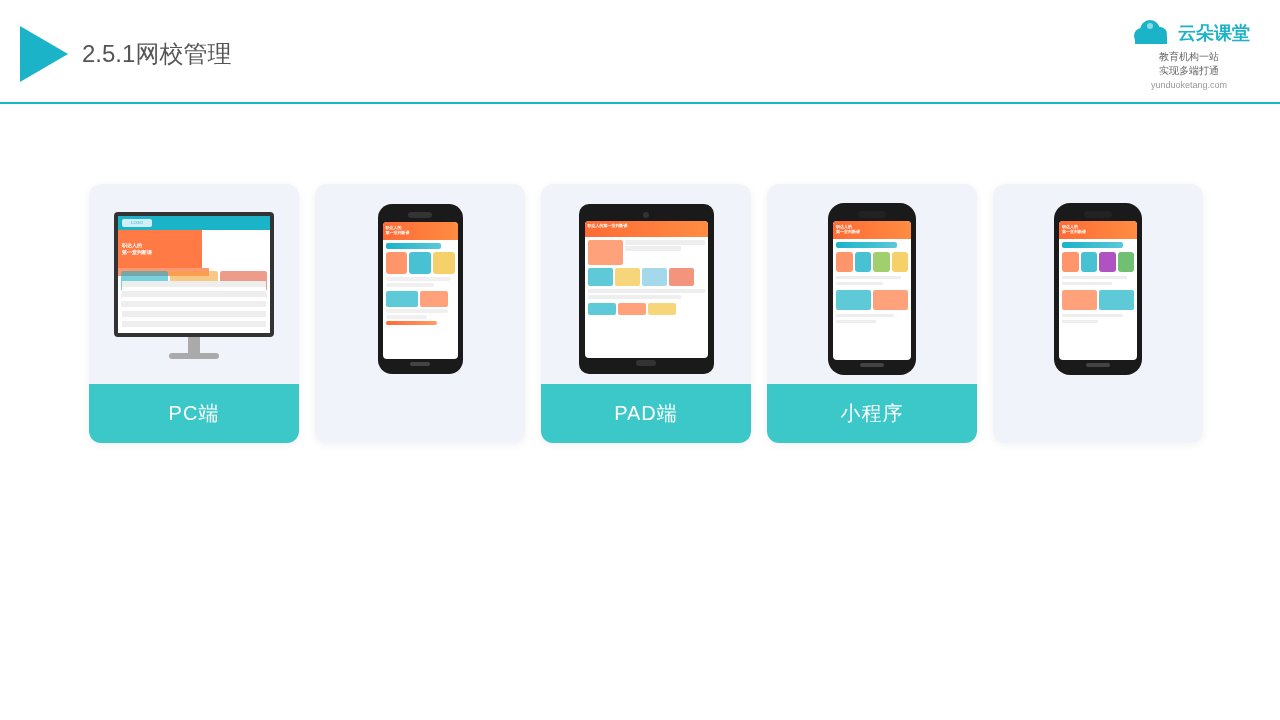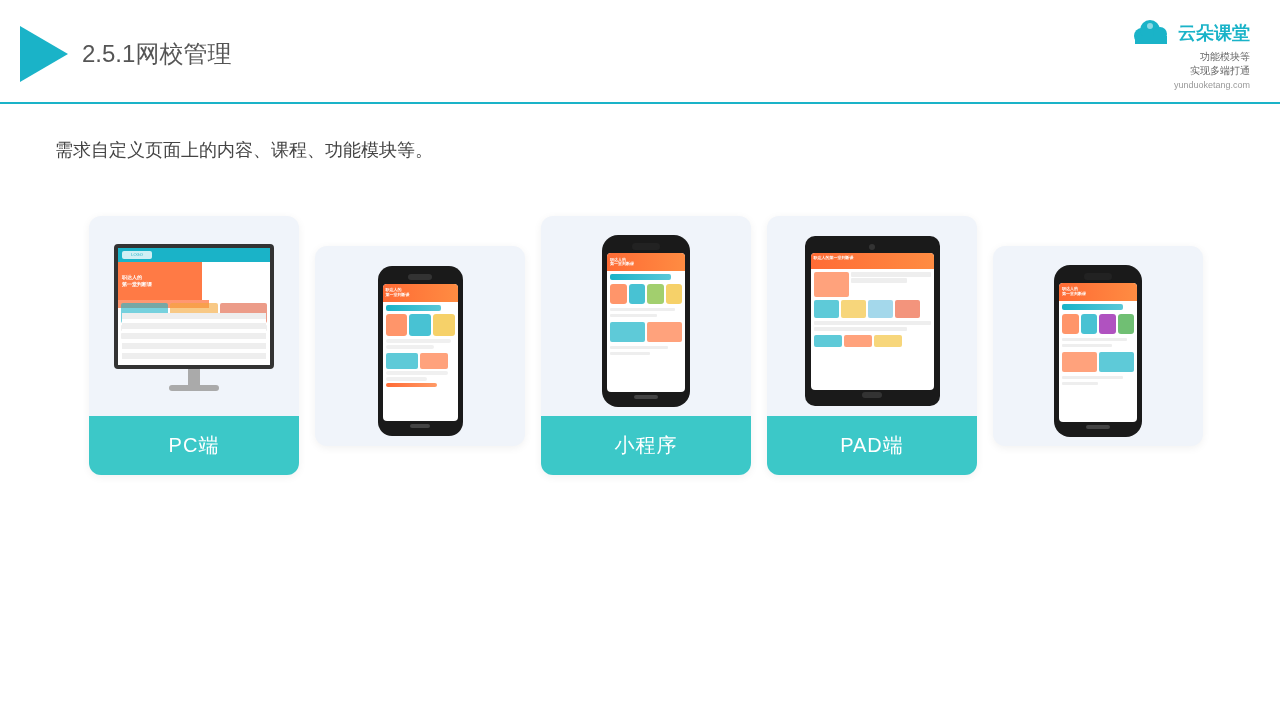--- a/index.html
+++ b/index.html
@@ -37,21 +37,21 @@
       font-weight: bold;
       color: #333;
     }
     .header-title span {
       font-weight: normal;
       color: #555;
     }
     .brand-logo {
       display: flex;
       flex-direction: column;
-      align-items: flex-end;
+      align-items: center;
       gap: 2px;
     }
     .brand-cloud {
       display: flex;
       align-items: center;
       gap: 6px;
     }
     .brand-name {
       font-size: 18px;
       color: #1ab3c8;
@@ -72,21 +72,20 @@
       line-height: 1.8;
     }
 
     
     .cards-container {
       display: flex;
       justify-content: center;
       gap: 16px;
       padding: 30px 28px 20px 40px;
       margin-top: 10px;
-      align-items: center;
     }
 
     .card {
       background: #f0f4fa;
       border-radius: 12px;
       width: 210px;
       display: flex;
       flex-direction: column;
       align-items: center;
       overflow: hidden;
@@ -294,29 +293,28 @@
       <svg width="44" height="30" viewBox="0 0 44 30">
         <circle cx="14" cy="18" r="8" fill="#1ab3c8"></circle>
         <circle cx="22" cy="12" r="10" fill="#1ab3c8"></circle>
         <circle cx="32" cy="16" r="7" fill="#1ab3c8"></circle>
         <rect x="7" y="18" width="32" height="8" fill="#1ab3c8"></rect>
         <circle cx="22" cy="8" r="3" fill="white" opacity="0.5"></circle>
       </svg>
       <span class="brand-name">云朵课堂</span>
     </div>
     <div class="brand-sub">
-      <span>功能模块等</span><br>
+      <span>教育机构一站</span><br>
       <span>实现多端打通</span>
     </div>
     <div style="font-size:9px;color:#999;">yunduoketang.com</div>
   </div>
 </div>
 
 <div class="description">
-  <p>需求自定义页面上的内容、课程、功能模块等。</p>
 </div>
 
 <div class="cards-container">
 
   <div class="card">
     <div class="card-image">
       <div class="pc-monitor">
         <div class="monitor-screen">
           <div class="monitor-screen-inner">
 
@@ -370,20 +368,59 @@
             <div class="phone-content-row orange" style="height:4px;width:75%;"></div>
           </div>
         </div>
         <div class="phone-home"></div>
       </div>
     </div>
   </div>
 
   <div class="card">
     <div class="card-image">
+      <div class="tablet-mockup">
+        <div class="tablet-camera"></div>
+        <div class="tablet-screen">
+          <div class="tablet-screen-header">
+            <div style="padding:2px 3px;display:flex;align-items:center;gap:2px;">
+              <div style="font-size:4px;color:white;font-weight:bold;">职达人的第一堂判断课</div>
+            </div>
+          </div>
+          <div class="tablet-content">
+            <div style="display:flex;gap:2px;margin-bottom:1px;">
+              <div style="width:35px;height:25px;background:#ff7a45;border-radius:2px;opacity:0.7;"></div>
+              <div style="flex:1;display:flex;flex-direction:column;gap:1px;">
+                <div style="height:5px;background:#eee;border-radius:1px;"></div>
+                <div style="height:5px;background:#eee;border-radius:1px;width:70%;"></div>
+              </div>
+            </div>
+            <div style="display:flex;gap:2px;margin-bottom:1px;">
+              <div style="width:25px;height:18px;background:#1ab3c8;border-radius:2px;opacity:0.7;"></div>
+              <div style="width:25px;height:18px;background:#f4c543;border-radius:2px;opacity:0.7;"></div>
+              <div style="width:25px;height:18px;background:#7ec8e3;border-radius:2px;opacity:0.7;"></div>
+              <div style="width:25px;height:18px;background:#ee6644;border-radius:2px;opacity:0.7;"></div>
+            </div>
+            <div style="height:4px;background:#eee;border-radius:1px;"></div>
+            <div style="height:4px;background:#eee;border-radius:1px;width:80%;"></div>
+            <div style="display:flex;gap:2px;margin-top:2px;">
+              <div style="width:28px;height:12px;background:#1ab3c8;border-radius:2px;opacity:0.7;"></div>
+              <div style="width:28px;height:12px;background:#ff7a45;border-radius:2px;opacity:0.7;"></div>
+              <div style="width:28px;height:12px;background:#f4c543;border-radius:2px;opacity:0.7;"></div>
+            </div>
+          </div>
+        </div>
+        <div class="tablet-btn"></div>
+      </div>
+    </div>
+    <div class="card-label">PAD端</div>
+  </div>
+
+  <div class="card">
+    <div class="card-image">
       <div class="phone-mockup" style="width:88px;height:172px;border-radius:16px;">
         <div class="phone-notch" style="width:28px;height:7px;border-radius:4px;background:#222;margin-bottom:3px;"></div>
         <div class="phone-screen">
           <div class="phone-screen-header">
             <div class="phone-screen-header-text">职达人的<br>第一堂判断课</div>
           </div>
           <div class="phone-content">
             <div class="phone-content-row colored" style="width:85%;"></div>
             <div style="display:flex;gap:2px;margin:2px 0;">
               <div style="width:20px;height:20px;background:#ff7a45;border-radius:3px;opacity:0.8;"></div>
@@ -402,59 +439,20 @@
           </div>
         </div>
         <div style="width:24px;height:4px;background:#444;border-radius:2px;margin-top:3px;"></div>
       </div>
     </div>
     <div class="card-label">小程序</div>
   </div>
 
   <div class="card">
     <div class="card-image">
-      <div class="tablet-mockup">
-        <div class="tablet-camera"></div>
-        <div class="tablet-screen">
-          <div class="tablet-screen-header">
-            <div style="padding:2px 3px;display:flex;align-items:center;gap:2px;">
-              <div style="font-size:4px;color:white;font-weight:bold;">职达人的第一堂判断课</div>
-            </div>
-          </div>
-          <div class="tablet-content">
-            <div style="display:flex;gap:2px;margin-bottom:1px;">
-              <div style="width:35px;height:25px;background:#ff7a45;border-radius:2px;opacity:0.7;"></div>
-              <div style="flex:1;display:flex;flex-direction:column;gap:1px;">
-                <div style="height:5px;background:#eee;border-radius:1px;"></div>
-                <div style="height:5px;background:#eee;border-radius:1px;width:70%;"></div>
-              </div>
-            </div>
-            <div style="display:flex;gap:2px;margin-bottom:1px;">
-              <div style="width:25px;height:18px;background:#1ab3c8;border-radius:2px;opacity:0.7;"></div>
-              <div style="width:25px;height:18px;background:#f4c543;border-radius:2px;opacity:0.7;"></div>
-              <div style="width:25px;height:18px;background:#7ec8e3;border-radius:2px;opacity:0.7;"></div>
-              <div style="width:25px;height:18px;background:#ee6644;border-radius:2px;opacity:0.7;"></div>
-            </div>
-            <div style="height:4px;background:#eee;border-radius:1px;"></div>
-            <div style="height:4px;background:#eee;border-radius:1px;width:80%;"></div>
-            <div style="display:flex;gap:2px;margin-top:2px;">
-              <div style="width:28px;height:12px;background:#1ab3c8;border-radius:2px;opacity:0.7;"></div>
-              <div style="width:28px;height:12px;background:#ff7a45;border-radius:2px;opacity:0.7;"></div>
-              <div style="width:28px;height:12px;background:#f4c543;border-radius:2px;opacity:0.7;"></div>
-            </div>
-          </div>
-        </div>
-        <div class="tablet-btn"></div>
-      </div>
-    </div>
-    <div class="card-label">PAD端</div>
-  </div>
-
-  <div class="card">
-    <div class="card-image">
       <div class="phone-mockup" style="width:88px;height:172px;border-radius:16px;">
         <div class="phone-notch" style="width:28px;height:7px;border-radius:4px;background:#222;margin-bottom:3px;"></div>
         <div class="phone-screen">
           <div class="phone-screen-header">
             <div class="phone-screen-header-text">职达人的<br>第一堂判断课</div>
           </div>
           <div class="phone-content">
             <div class="phone-content-row colored" style="width:85%;"></div>
             <div style="display:flex;gap:2px;margin:2px 0;">
               <div style="width:20px;height:20px;background:#ff7a45;border-radius:3px;opacity:0.8;"></div>

